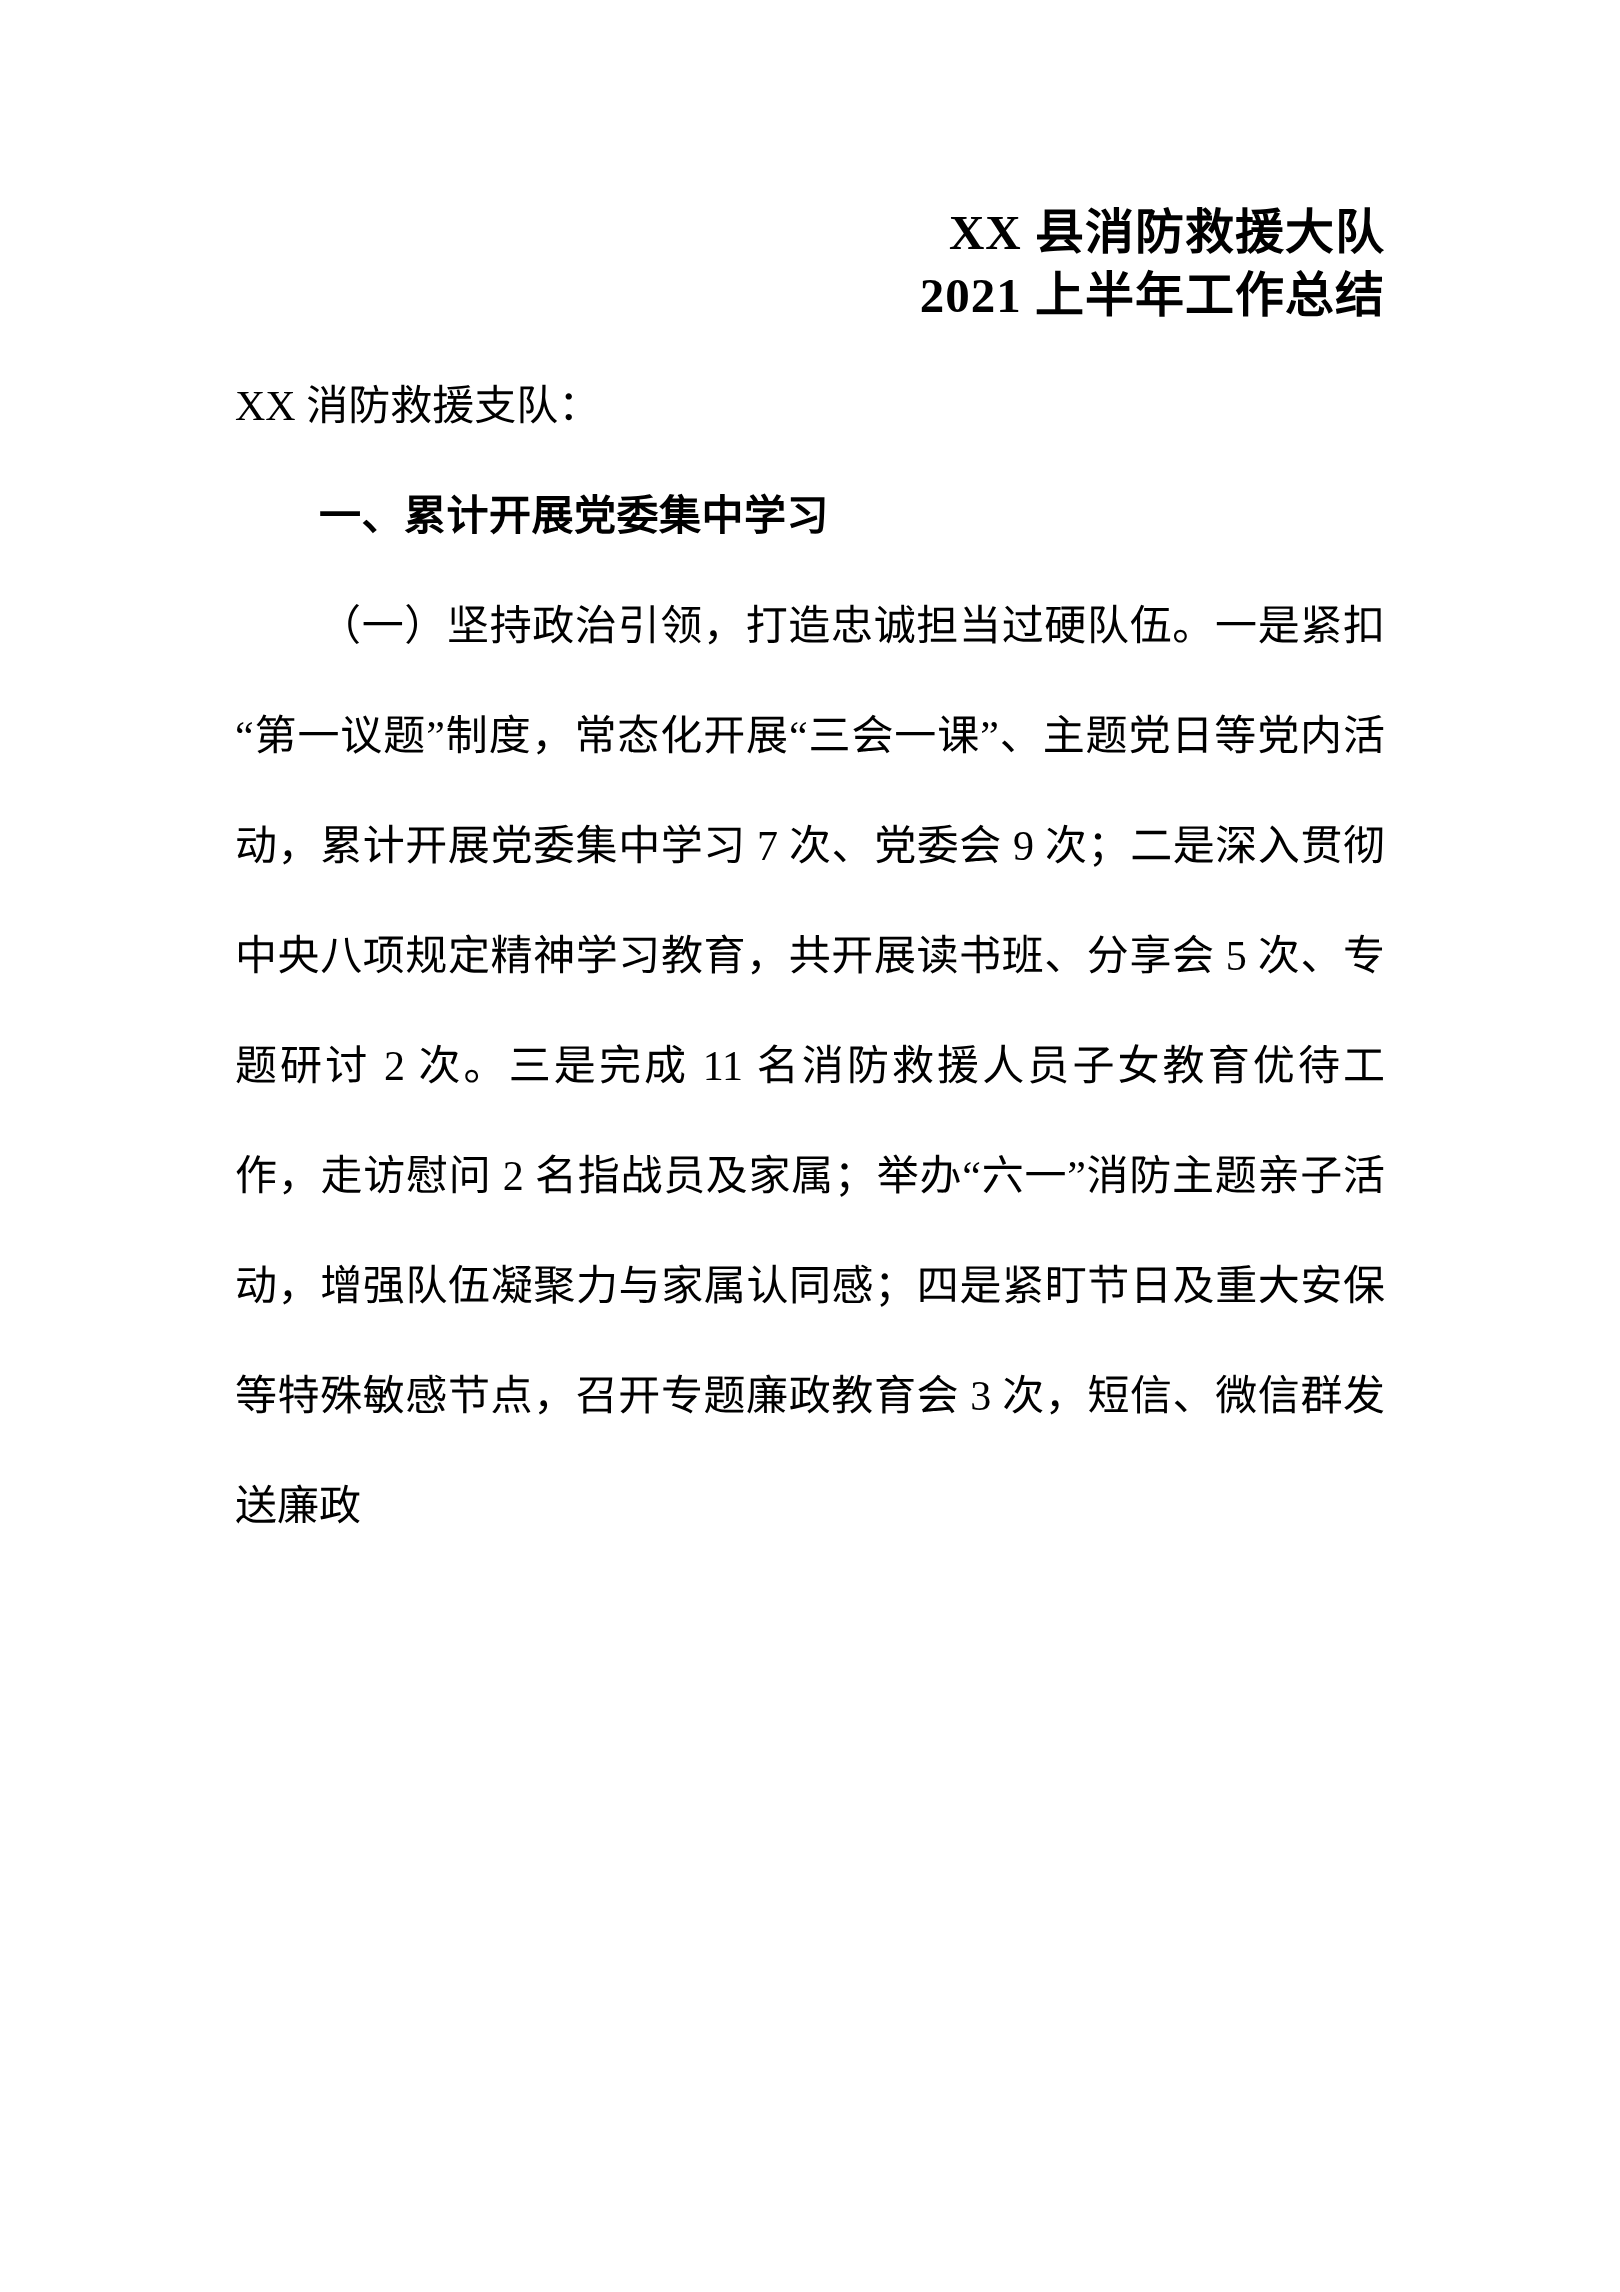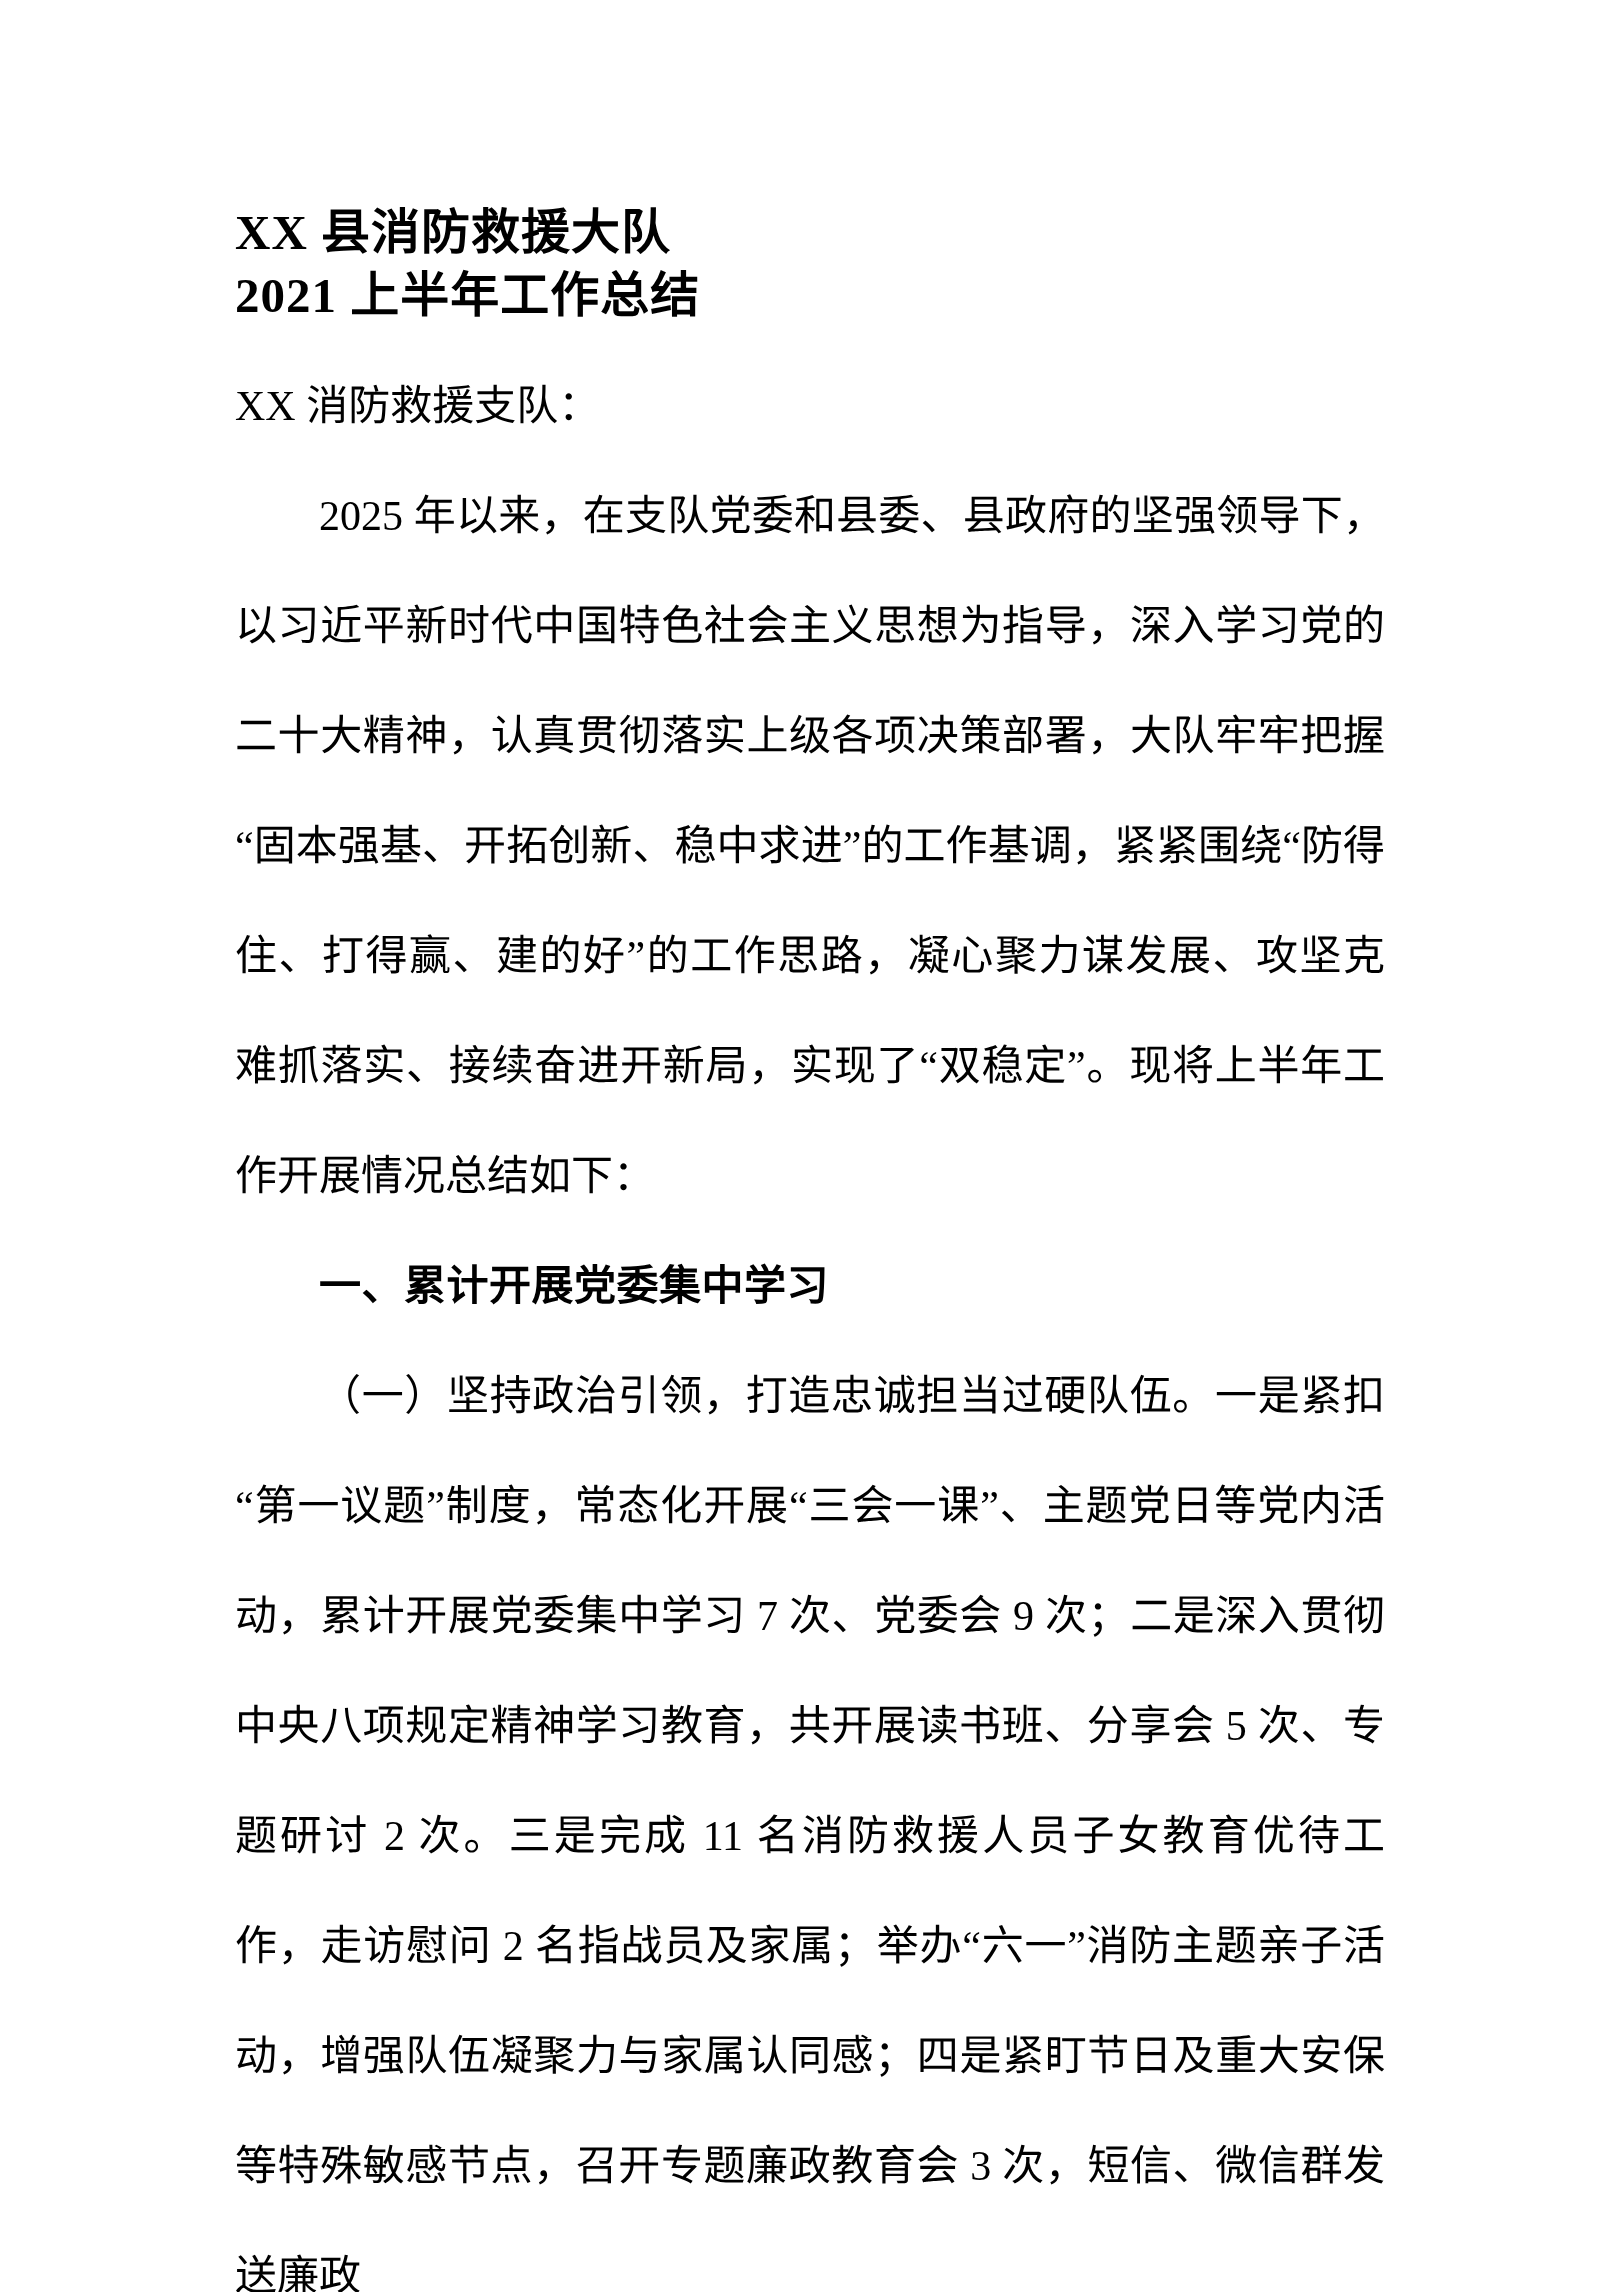--- a/index.html
+++ b/index.html
@@ -13,21 +13,21 @@
     width: 1620px;
     height: 2293px;
     margin: 0 auto;
     background: #ffffff;
     padding: 201px 235px 39px 235px;
     overflow: hidden;
     font-family: "Liberation Serif", "DejaVu Serif", serif;
     color: #000000;
   }
   .doc-title {
-    text-align: left;
+    text-align: right;
     font-weight: 700;
     font-size: 49px;
     line-height: 63px;
     letter-spacing: 1px;
   }
   .title-line {
     white-space: nowrap;
   }
   .doc-body {
     margin-top: 23.5px;
@@ -54,21 +54,20 @@
 <div class="page">
 
   <header class="doc-title">
     <div class="title-line">XX 县消防救援大队</div>
     <div class="title-line">2021 上半年工作总结</div>
   </header>
 
   <main class="doc-body">
     <p class="salutation">XX 消防救援支队：</p>
 
-    <p class="indent">2025 年以来，在支队党委和县委、县政府的坚强领导下，以习近平新时代中国特色社会主义思想为指导，深入学习党的二十大精神，认真贯彻落实上级各项决策部署，大队牢牢把握“固本强基、开拓创新、稳中求进”的工作基调，紧紧围绕“防得住、打得赢、建的好”的工作思路，凝心聚力谋发展、攻坚克难抓落实、接续奋进开新局，实现了“双稳定”。现将上半年工作开展情况总结如下：</p>
 
     <p class="indent section-heading">一、累计开展党委集中学习</p>
 
     <p class="indent">（一）坚持政治引领，打造忠诚担当过硬队伍。一是紧扣“第一议题”制度，常态化开展“三会一课”、主题党日等党内活动，累计开展党委集中学习 7 次、党委会 9 次；二是深入贯彻中央八项规定精神学习教育，共开展读书班、分享会 5 次、专题研讨 2 次。三是完成 11 名消防救援人员子女教育优待工作，走访慰问 2 名指战员及家属；举办“六一”消防主题亲子活动，增强队伍凝聚力与家属认同感；四是紧盯节日及重大安保等特殊敏感节点，召开专题廉政教育会 3 次，短信、微信群发送廉政</p>
   </main>
 
 </div>
 
 
 </body></html>

